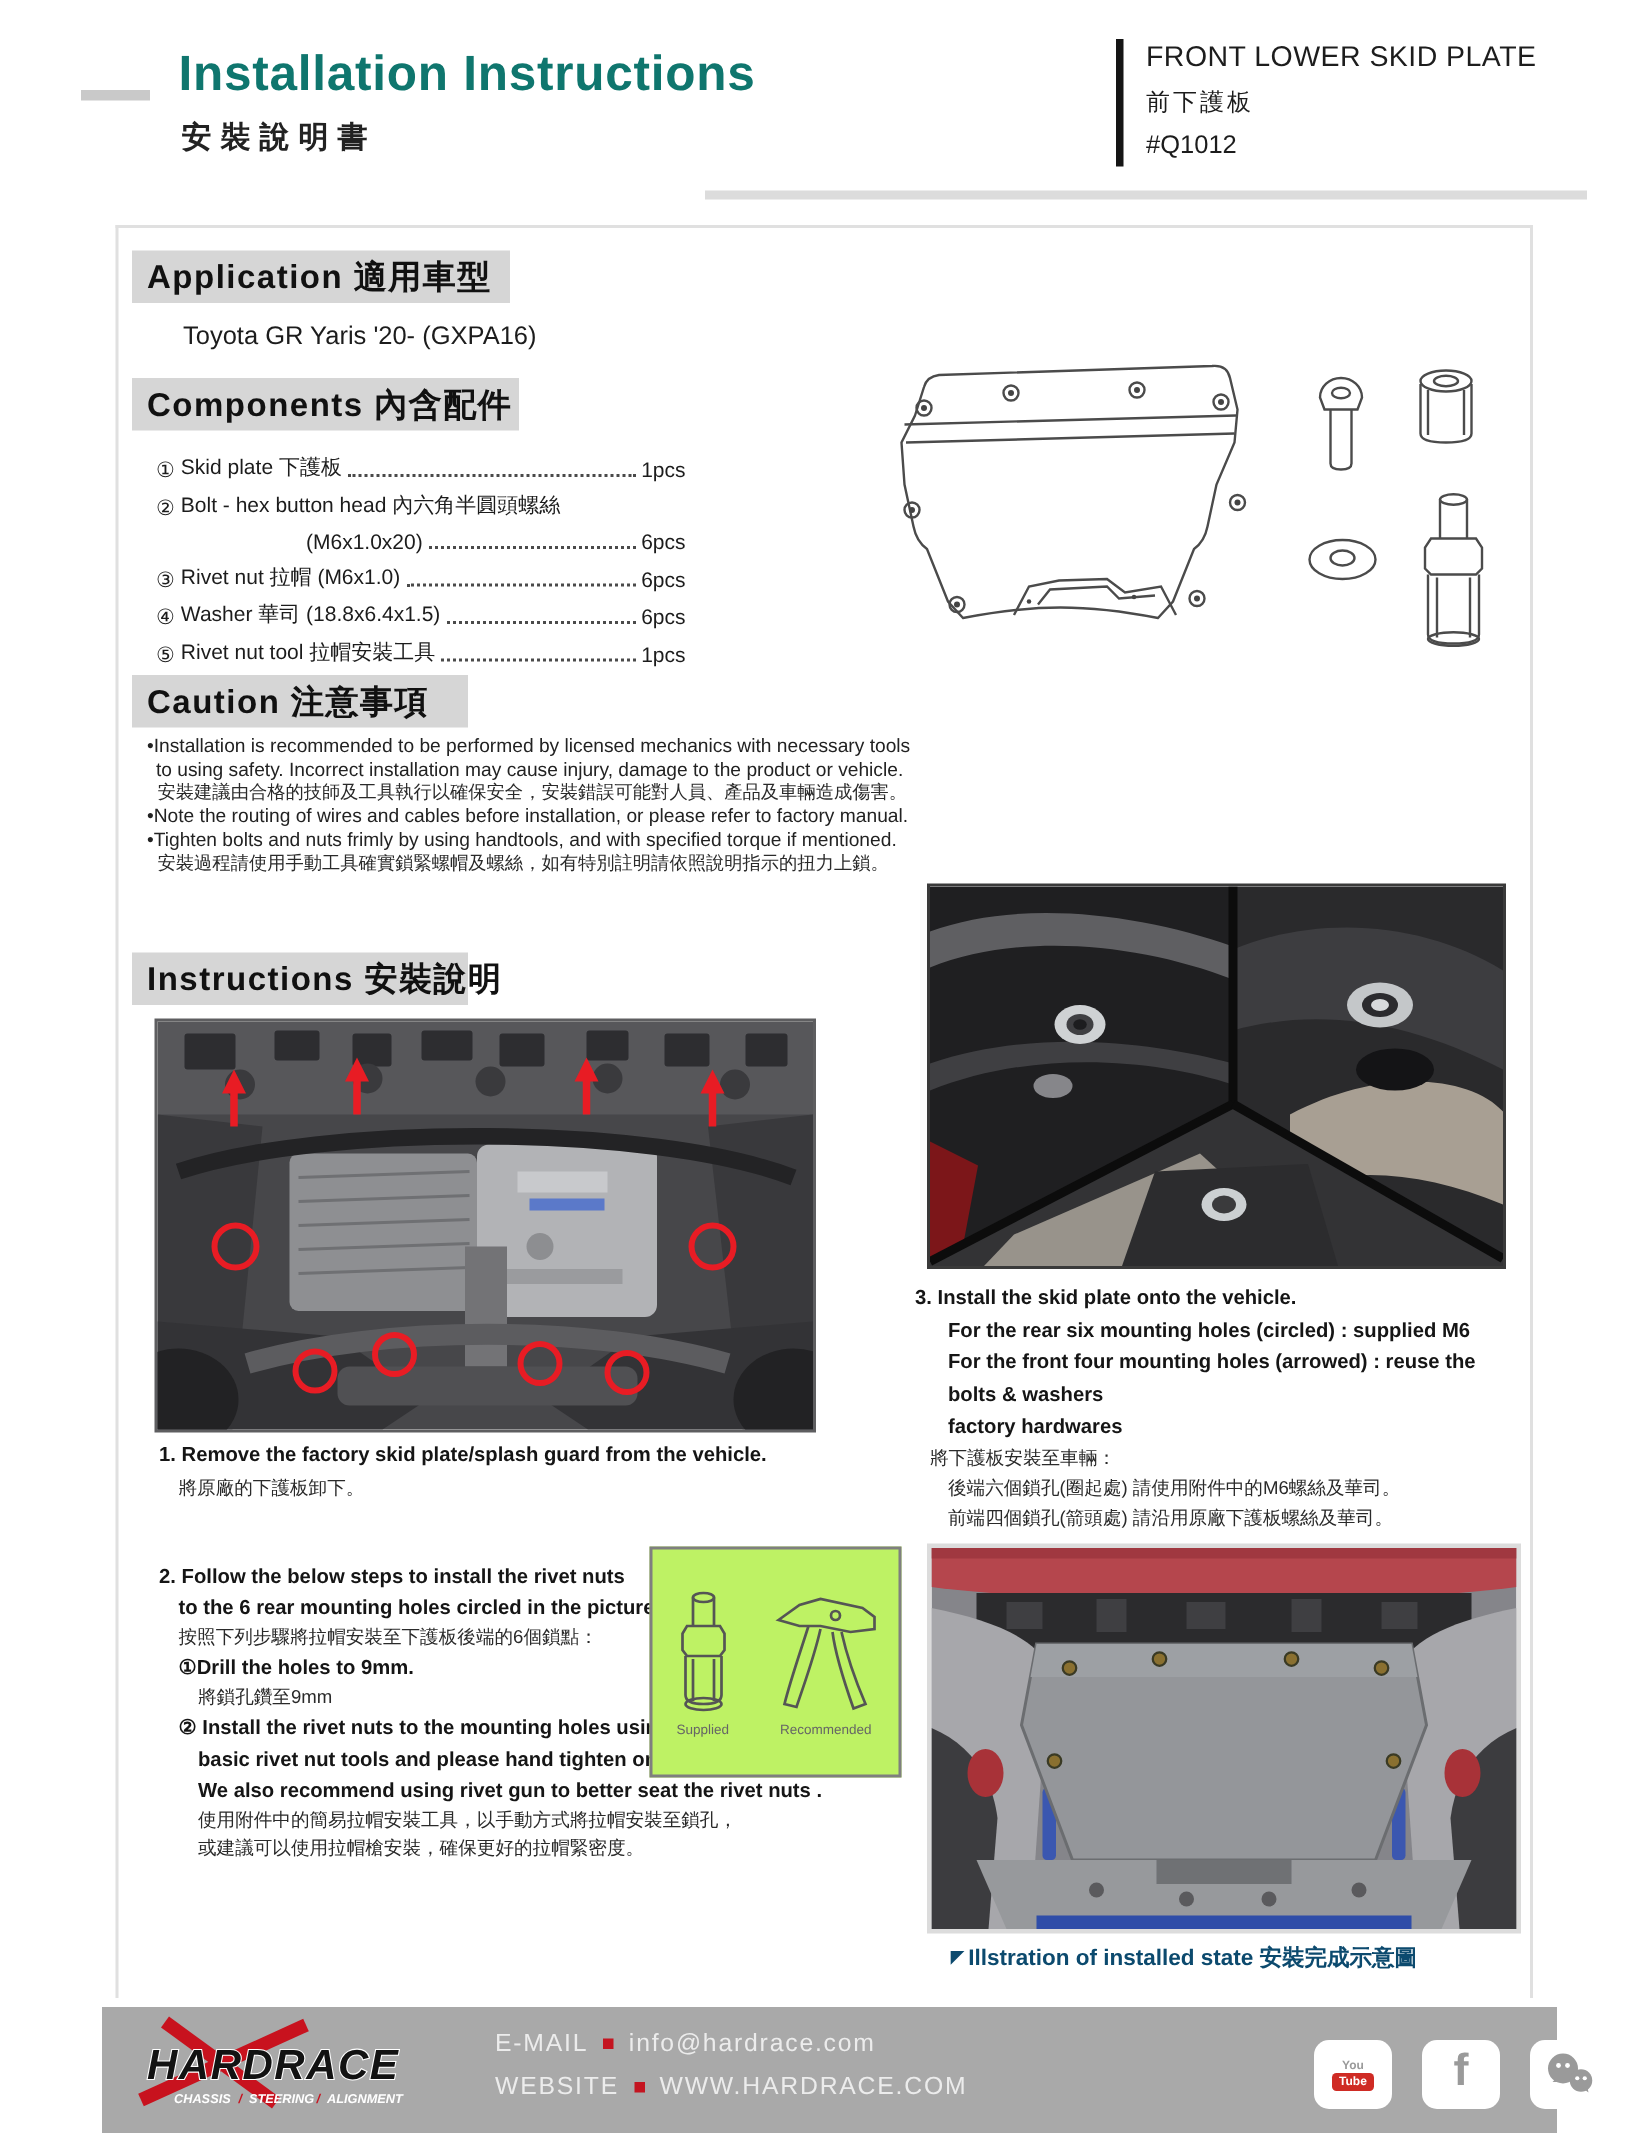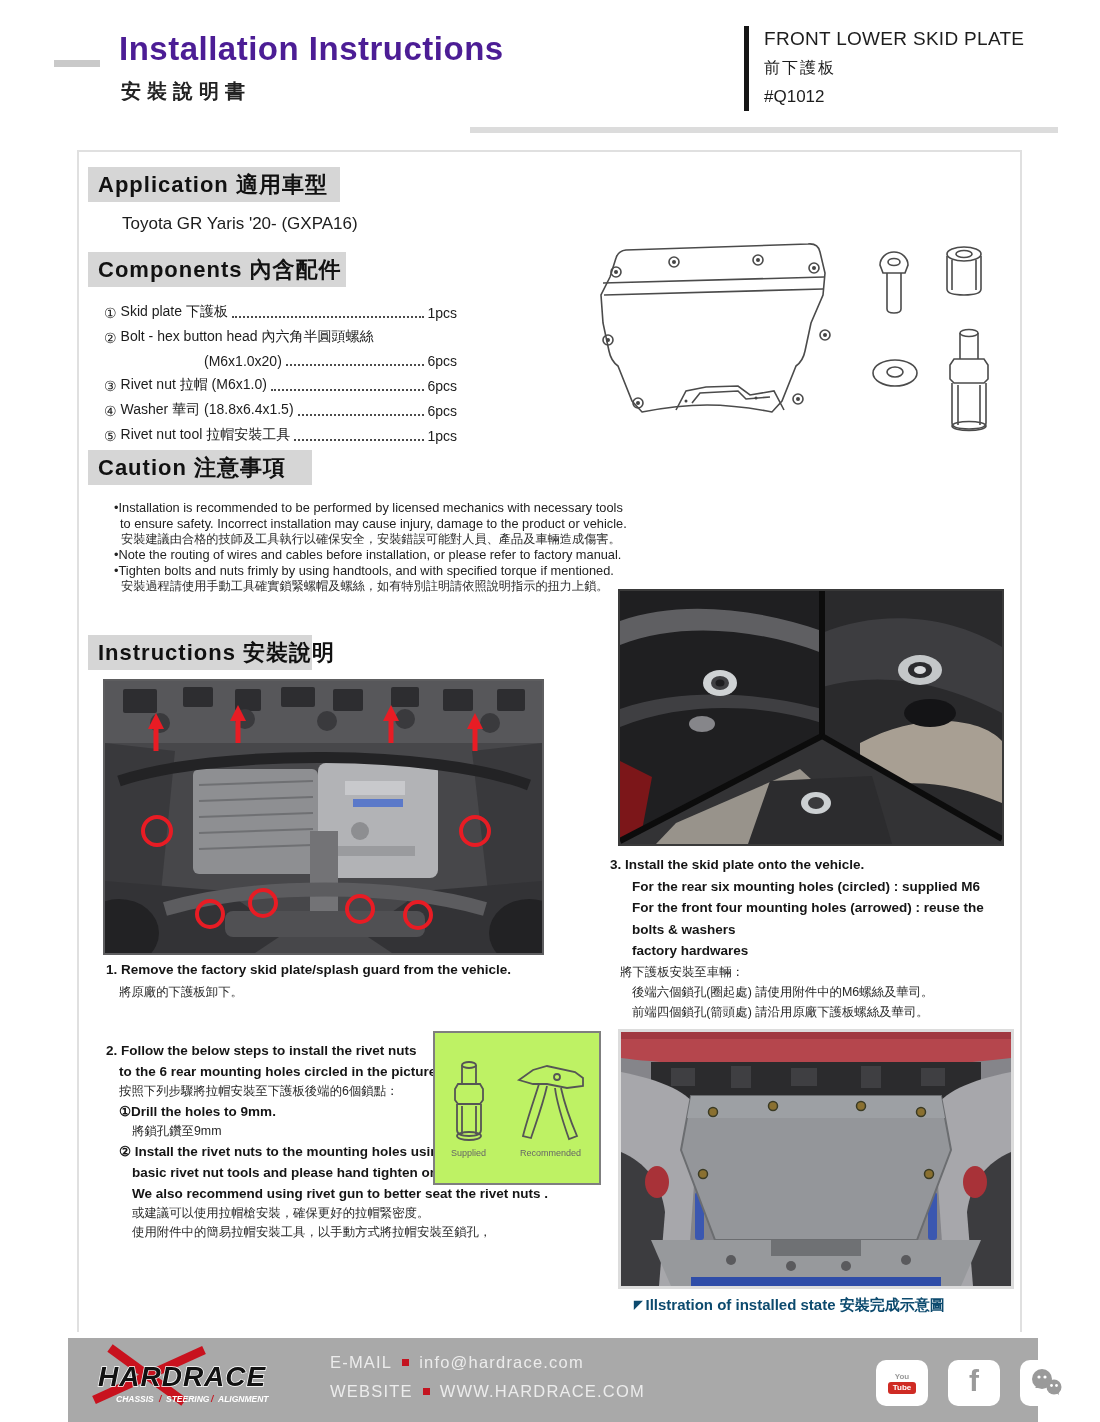--- a/index.html
+++ b/index.html
@@ -2,21 +2,21 @@
 <html><head>
 <meta charset="utf-8">
 <style>
   html,body{margin:0;padding:0;background:#ffffff;}
   .page{position:relative;width:1100px;height:1422px;background:#fff;overflow:hidden;
         font-family:"Liberation Sans",sans-serif;color:#1c1c1c;}
   .abs{position:absolute;}
 
   
   .hdr-dash{left:54px;top:60px;width:46px;height:7px;background:#c9c9c9;}
-  .title-en{left:119px;top:30px;font-size:33px;font-weight:bold;letter-spacing:.5px;color:#4c1d95;}
+  .title-en{left:119px;top:30px;font-size:33px;font-weight:bold;letter-spacing:.5px;color:#0f766e;}
   .title-zh{left:121px;top:78px;font-size:20px;font-weight:bold;letter-spacing:6px;color:#222;}
   .hdr-right{left:744px;top:26px;border-left:5px solid #151515;padding:2px 0 4px 15px;}
   .hdr-right .l1{font-size:19px;color:#1d1d1d;letter-spacing:.3px;}
   .hdr-right .l2{font-size:16px;margin-top:8px;letter-spacing:2px;}
   .hdr-right .l3{font-size:17px;margin-top:8px;}
   .hdr-rule{left:470px;top:127px;width:588px;height:6px;background:#dcdcdc;}
 
   
   .frame{left:77px;top:150px;width:941px;height:1180px;
          border-left:2px solid #e0e0e0;border-top:2px solid #e0e0e0;border-right:2px solid #e0e0e0;}
@@ -33,21 +33,21 @@
 
   
   .comp-list{left:104px;top:303px;width:353px;}
   .comp-row{display:flex;align-items:flex-end;font-size:14px;margin-bottom:7px;}
   .comp-row .lbl{white-space:nowrap;}
   .comp-row .num{margin-right:4px;}
   .leader{flex:1;border-bottom:2px dotted #4a4a4a;margin:0 3px 3px 4px;min-width:12px;}
   .comp-sub{padding-left:100px;}
 
   
-  .caut-text{left:98px;top:500px;width:532px;margin-left:16px;}
+  .caut-text{left:98px;top:489px;width:532px;}
   .c-en{font-size:12.8px;line-height:15.5px;color:#222;}
   .c-en2{padding-left:6px;}
   .c-zh{font-size:12.2px;line-height:16px;padding-left:7px;color:#2a2a2a;}
 
   
   .photo-main{left:103px;top:679px;border:2px solid #5e5e60;line-height:0;}
   .collage{left:618px;top:589px;border:2px solid #3a3a3a;line-height:0;}
   .installed{left:618px;top:1029px;border:3px solid #dcdcdc;line-height:0;}
 
   
@@ -196,21 +196,21 @@
           <circle cx="210" cy="166" r="2"></circle>
         <circle cx="98" cy="168" r="1.5"></circle>
           <circle cx="168" cy="165" r="1.5"></circle>
       </g>
     </svg>
   </div>
 
   <div class="abs sec-h h-caut">Caution 注意事項</div>
   <div class="abs caut-text">
     <div class="c-en">•Installation is recommended to be performed by licensed mechanics with necessary tools</div>
-    <div class="c-en c-en2">to ensure safety. Incorrect installation may cause injury, damage to the product or vehicle.</div>
+    <div class="c-en c-en2">to using safety. Incorrect installation may cause injury, damage to the product or vehicle.</div>
     <div class="c-zh">安裝建議由合格的技師及工具執行以確保安全，安裝錯誤可能對人員、產品及車輛造成傷害。</div>
     <div class="c-en">•Note the routing of wires and cables before installation, or please refer to factory manual.</div>
     <div class="c-en">•Tighten bolts and nuts frimly by using handtools, and with specified torque if mentioned.</div>
     <div class="c-zh">安裝過程請使用手動工具確實鎖緊螺帽及螺絲，如有特別註明請依照說明指示的扭力上鎖。</div>
   </div>
 
   <div class="abs collage">
     <svg width="382" height="253" viewBox="0 0 382 253">
 
       <polygon points="0,0 202,0 202,145 0,250" fill="#1f1f21"></polygon>
@@ -322,22 +322,22 @@
 
   <div class="abs step step2">
     <div class="s-en">2. Follow the below steps to install the rivet nuts</div>
     <div class="s-en i1">to the 6 rear mounting holes circled in the picture.</div>
     <div class="s-zh i1">按照下列步驟將拉帽安裝至下護板後端的6個鎖點：</div>
     <div class="s-en i1">①Drill the holes to 9mm.</div>
     <div class="s-zh i2">將鎖孔鑽至9mm</div>
     <div class="s-en i1">② Install the rivet nuts to the mounting holes using the supplied</div>
     <div class="s-en i2">basic rivet nut tools and please hand tighten only.</div>
     <div class="s-en i2">We also recommend using rivet gun to better seat the rivet nuts .</div>
+    <div class="s-zh i2">使用附件中的簡易拉帽安裝工具，以手動方式將拉帽安裝至鎖孔，</div>
     <div class="s-zh i2">或建議可以使用拉帽槍安裝，確保更好的拉帽緊密度。</div>
-    <div class="s-zh i2">使用附件中的簡易拉帽安裝工具，以手動方式將拉帽安裝至鎖孔，</div>
   </div>
 
   <div class="abs toolsbox">
     <div class="tool">
       <svg width="46" height="84" viewBox="0 0 46 84">
         <g fill="none" stroke="#555" stroke-width="1.8">
           <ellipse cx="23" cy="7" rx="7" ry="3"></ellipse>
           <path d="M16,7 L16,26 M30,7 L30,26"></path>
           <path d="M12,26 L34,26 L37,31 L37,42 L34,46 L12,46 L9,42 L9,31 Z"></path>
           <path d="M11,46 L11,72 Q11,78 23,78 Q35,78 35,72 L35,46"></path>

